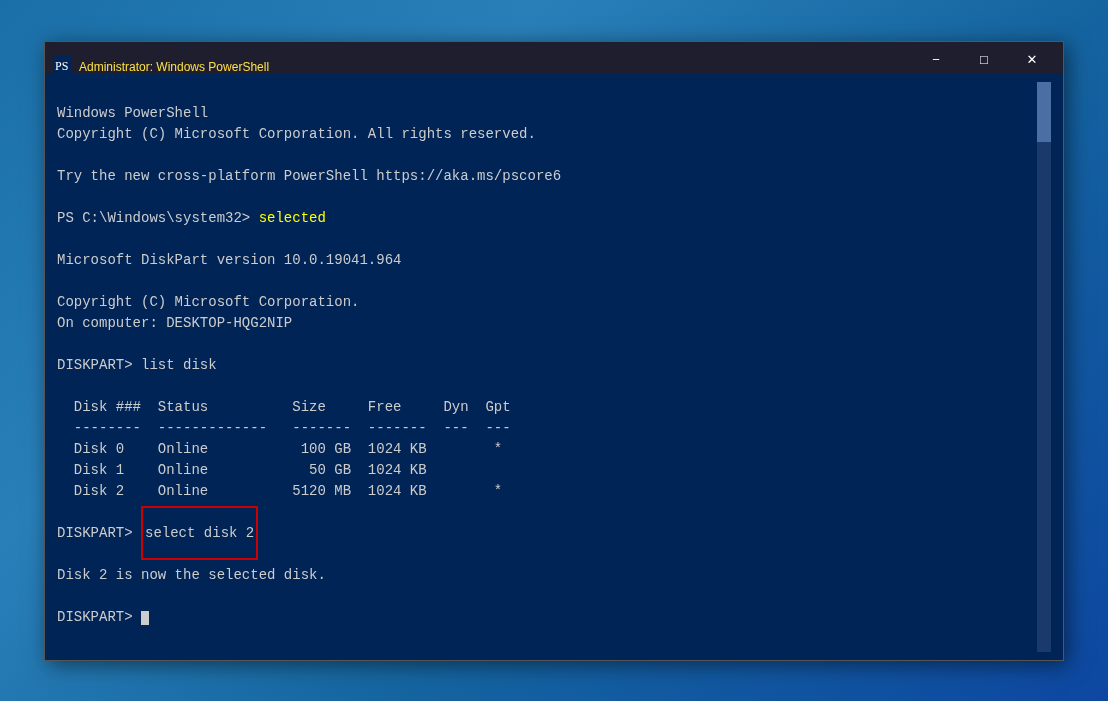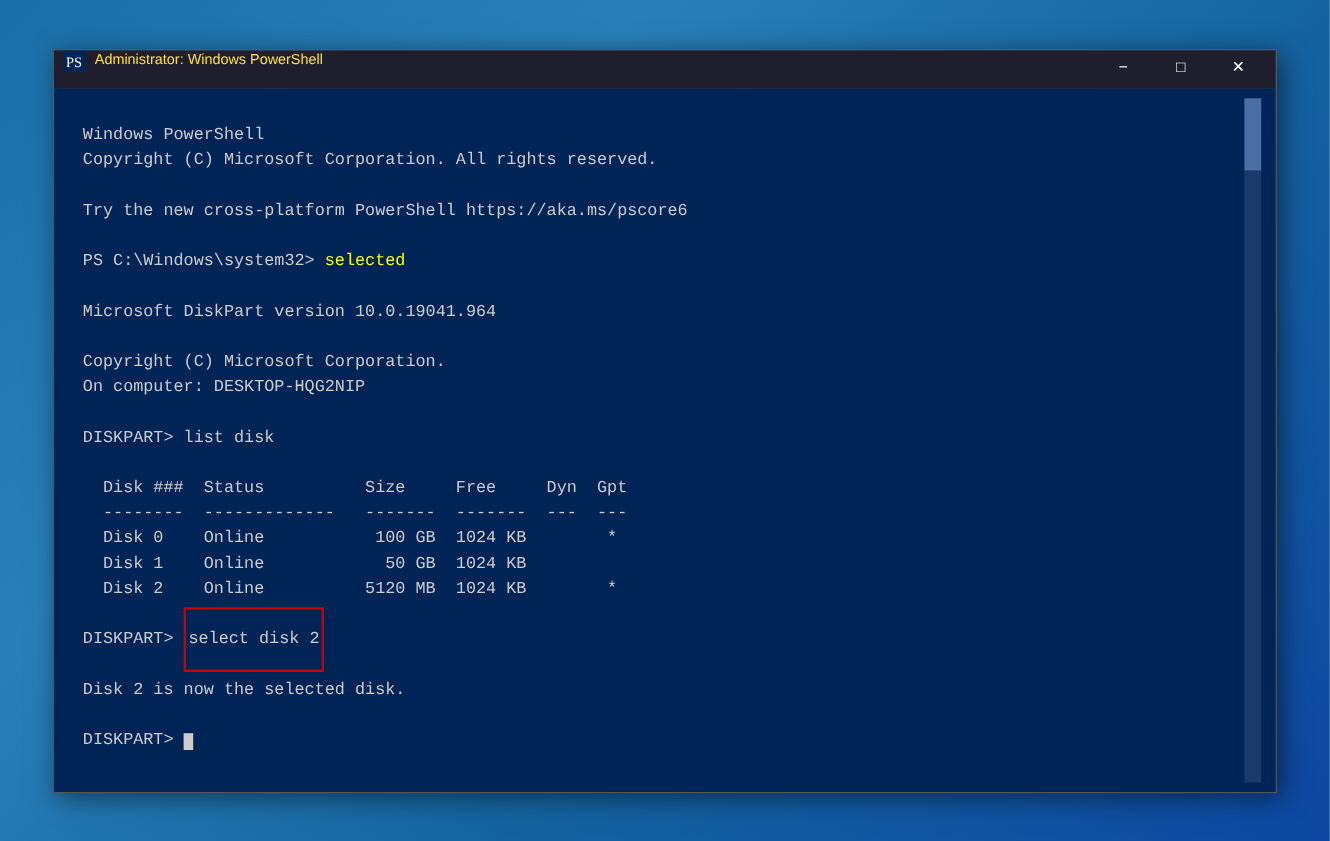--- a/index.html
+++ b/index.html
@@ -24,21 +24,21 @@
       border: 1px solid #555;
       box-shadow: 4px 4px 20px rgba(0,0,0,0.5);
       display: flex;
       flex-direction: column;
     }
 
     .titlebar {
       height: 32px;
       background: #1e1e2e;
       display: flex;
-      align-items: flex-start;
+      align-items: flex-end;
       padding: 0 8px;
       flex-shrink: 0;
       user-select: none;
     }
 
     .titlebar-icon {
       width: 18px;
       height: 18px;
       margin-right: 8px;
       flex-shrink: 0;
@@ -83,21 +83,20 @@
       overflow: hidden;
       position: relative;
       display: flex;
     }
 
     .terminal-content {
       flex: 1;
       white-space: pre;
       line-height: 1.5;
       overflow: hidden;
-      margin-left: 12px;
     }
 
     .scrollbar {
       width: 14px;
       background: #1a3a6b;
       flex-shrink: 0;
       position: relative;
     }
 
     .scrollbar-thumb {

